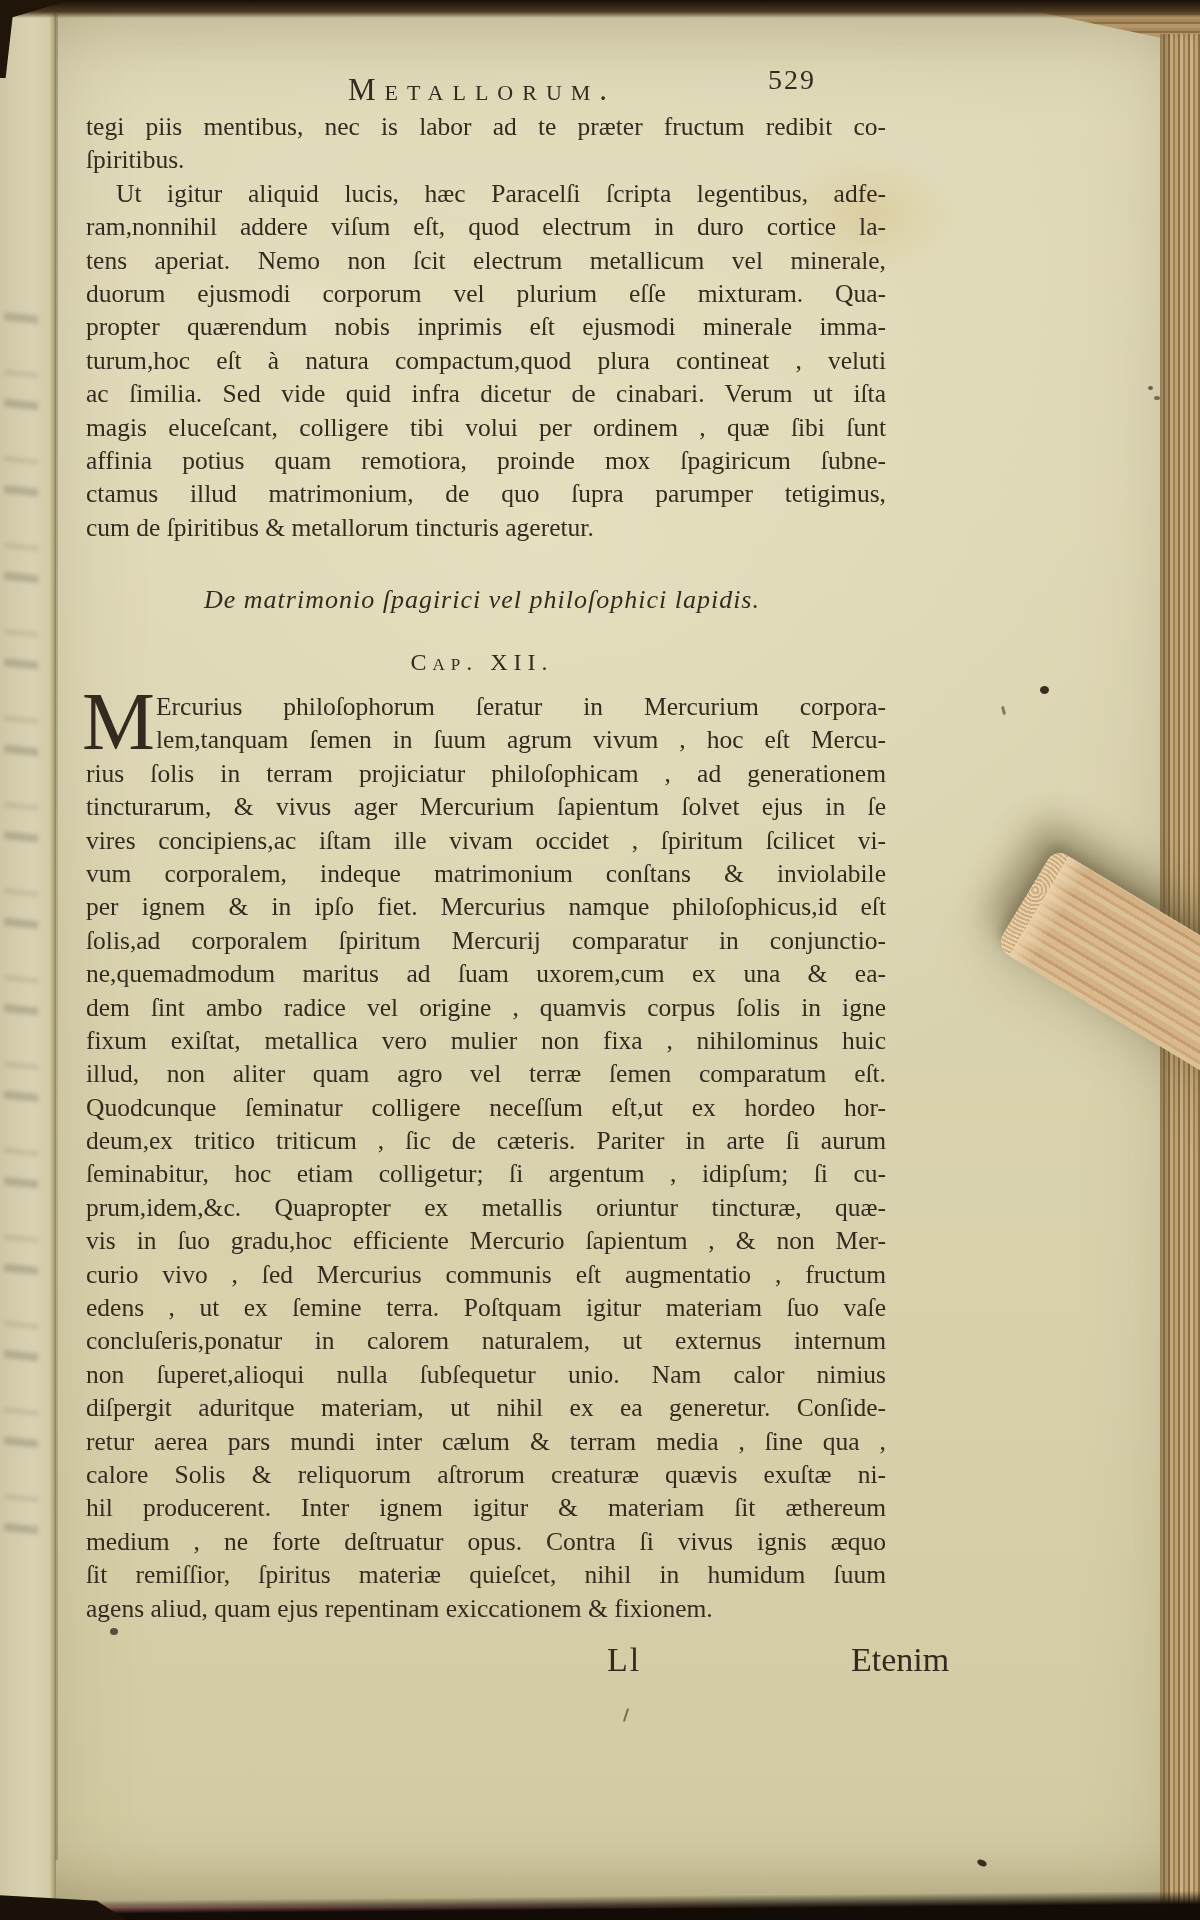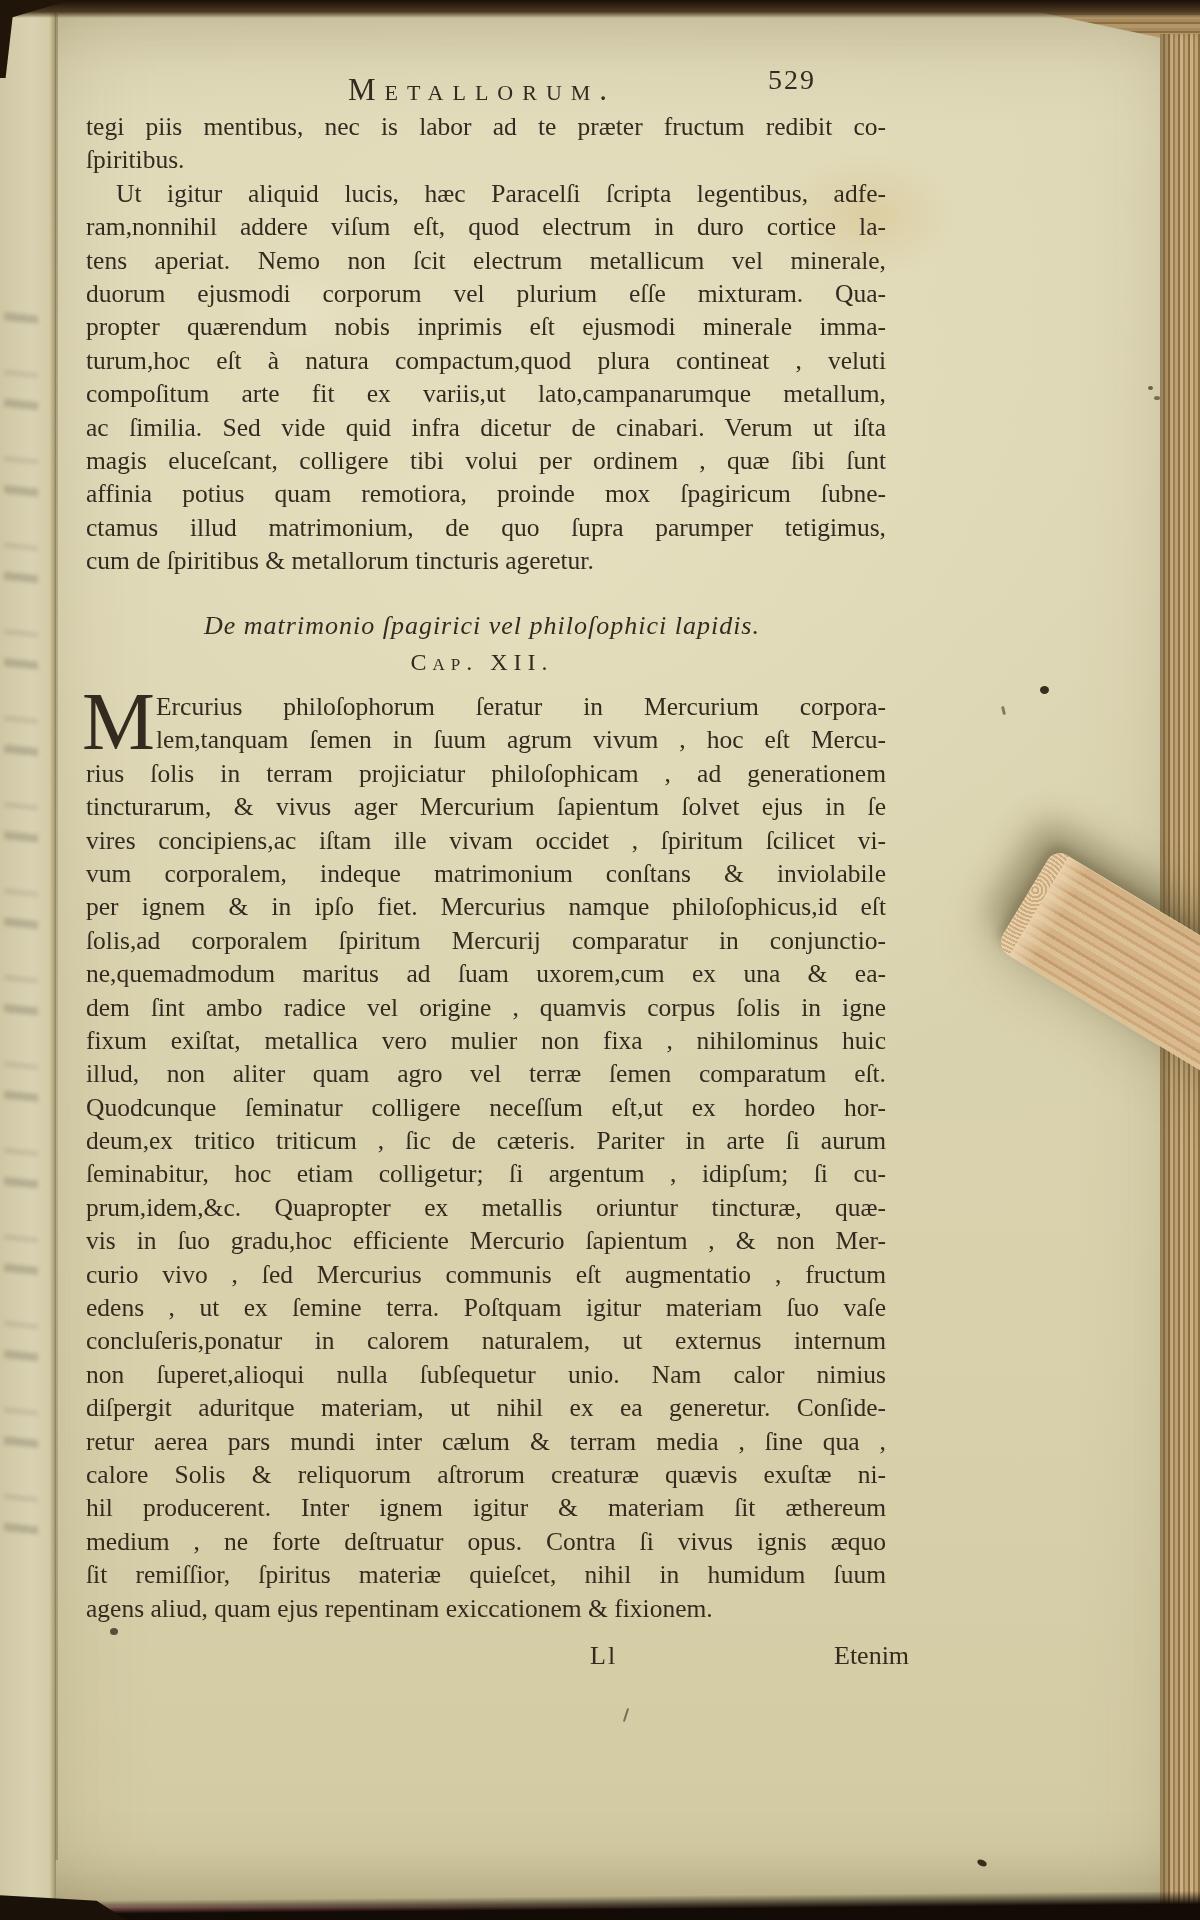--- a/index.html
+++ b/index.html
@@ -68,27 +68,27 @@
   .running-header{position:absolute;top:72px;left:0;width:100%;text-align:center;
     font-variant:small-caps;font-size:31px;letter-spacing:9px;}
   .page-number{position:absolute;top:64px;left:686px;font-size:28px;letter-spacing:2px;}
   .para{position:absolute;left:4px;width:800px;}
   .line{height:33.4px;line-height:33.4px;font-size:25.5px;text-align:justify;text-align-last:justify;
     white-space:nowrap;overflow:visible;}
   .line.short{text-align-last:left;}
   .line.indent{text-indent:30px;}
   .line.dropcap{padding-left:70px;}
   .para-1{top:110px;}
-  .section-heading{position:absolute;top:611px;left:0;width:100%;text-align:center;
+  .section-heading{position:absolute;top:585px;left:0;width:100%;text-align:center;
     font-style:italic;font-size:26px;letter-spacing:1px;}
   .chapter-heading{position:absolute;top:649px;left:0;width:100%;text-align:center;
     font-variant:small-caps;font-size:24px;letter-spacing:6px;}
   .para-3{top:690px;}
   .drop-cap{position:absolute;left:-4px;top:-6px;font-size:82px;line-height:76px;}
-  .signature-row{position:absolute;top:1641px;left:0;width:100%;height:34px;font-size:26px;}
+  .signature-row{position:absolute;top:1641px;left:17px;width:100%;height:34px;font-size:34px;}
   .signature-mark{position:absolute;left:508px;letter-spacing:2px;}
   .catchword{position:absolute;left:752px;}
 </style>
 </head>
 <body>
 
 <div class="scan">
 
   <div class="paper"></div>
 
@@ -108,21 +108,20 @@
 
     <div class="para para-1">
         <div class="line">tegi piis mentibus, nec is labor ad te præter fructum redibit co-</div>
         <div class="line short">ſpiritibus.</div>
         <div class="line indent">Ut igitur aliquid lucis, hæc Paracelſi ſcripta legentibus, adfe-</div>
         <div class="line">ram,nonnihil addere viſum eſt, quod electrum in duro cortice la-</div>
         <div class="line">tens aperiat. Nemo non ſcit electrum metallicum vel minerale,</div>
         <div class="line">duorum ejusmodi corporum vel plurium eſſe mixturam. Qua-</div>
         <div class="line">propter quærendum nobis inprimis eſt ejusmodi minerale imma-</div>
         <div class="line">turum,hoc eſt à natura compactum,quod plura contineat , veluti</div>
-        <div class="line">compoſitum arte fit ex variis,ut lato,campanarumque metallum,</div>
         <div class="line">ac ſimilia. Sed vide quid infra dicetur de cinabari. Verum ut iſta</div>
         <div class="line">magis eluceſcant, colligere tibi volui per ordinem , quæ ſibi ſunt</div>
         <div class="line">affinia potius quam remotiora, proinde mox ſpagiricum ſubne-</div>
         <div class="line">ctamus illud matrimonium, de quo ſupra parumper tetigimus,</div>
         <div class="line short">cum de ſpiritibus &amp; metallorum tincturis ageretur.</div>
       </div>
 
     <div class="section-heading">De matrimonio ſpagirici vel philoſophici lapidis.</div>
     <div class="chapter-heading">Cap. XII.</div>
 

